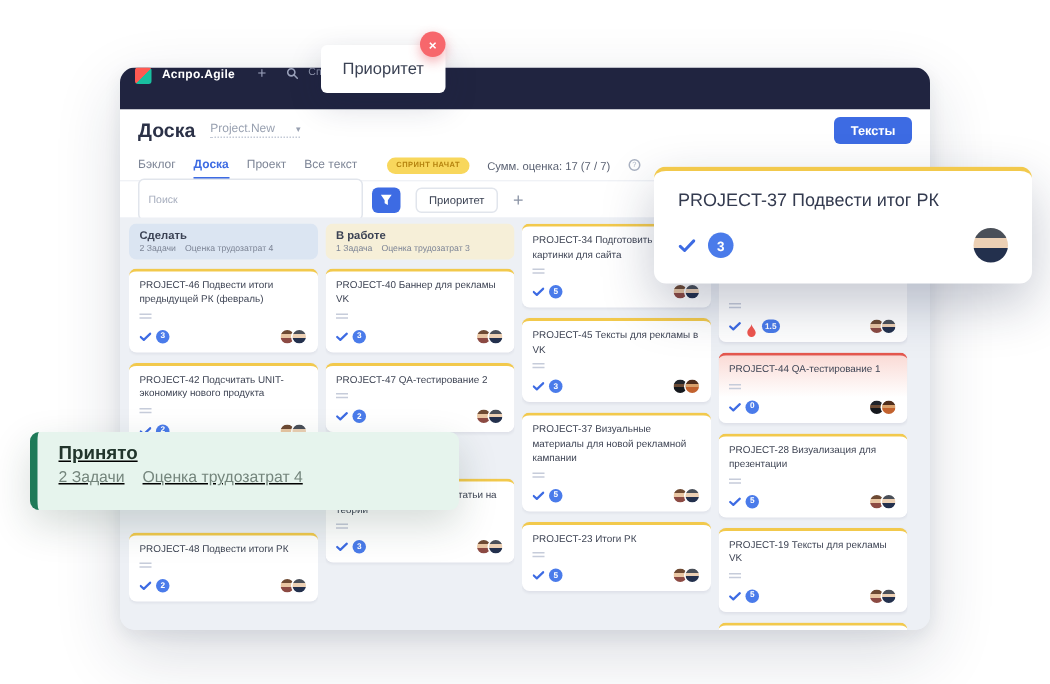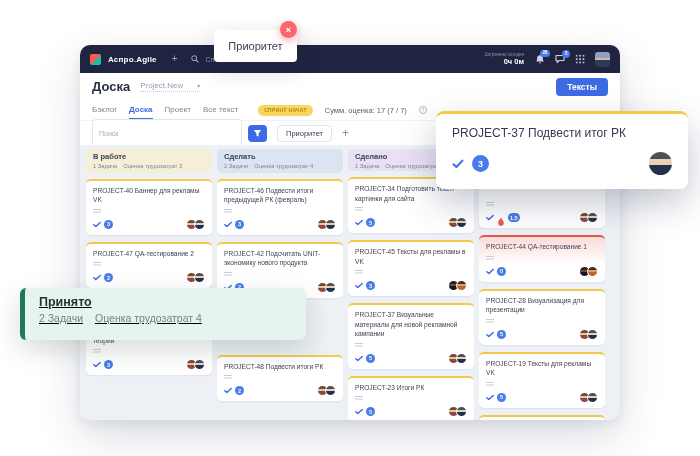--- a/index.html
+++ b/index.html
@@ -5,21 +5,21 @@
   * { margin:0; padding:0; box-sizing:border-box; }
   html,body { width:700px; height:456px; }
   body { position:relative; background:#fff; font-family:"Liberation Sans",sans-serif; overflow:hidden; }
 
   
   .window { position:absolute; left:80px; top:45px; width:540px; height:375px; border-radius:10px;
             box-shadow:0 16px 44px rgba(25,35,70,.16), 0 4px 12px rgba(25,35,70,.08);
             overflow:hidden; display:flex; flex-direction:column; background:#edf0f5; z-index:1; }
 
   
-  .nav { height:28px; background:#202440; display:flex; align-items:center; padding:0 10px; gap:7px; flex:0 0 auto; }
+  .nav { height:28px; background:#202440; display:flex; padding:0 10px; gap:7px; flex:0 0 auto; }
   .logo { width:11px; height:11px; border-radius:2px; background:linear-gradient(135deg,#ff5a52 0 52%,#19bfa0 52%); flex:0 0 auto; }
   .brand { color:#fff; font-size:8px; font-weight:bold; letter-spacing:.2px; white-space:nowrap; }
   .nav-plus { color:#9aa1ba; font-size:10px; margin-left:8px; line-height:1; }
   .nav-search { display:flex; margin-left:6px; }
   .nav-sp { color:#8d93aa; font-size:7px; }
   .nav-right { margin-left:auto; display:flex; align-items:center; gap:10px; }
   .time { text-align:right; line-height:1.25; margin-right:1px; }
   .time-label { font-size:4.5px; color:#8a90a8; }
   .time-value { font-size:7.5px; color:#fff; font-weight:bold; }
   .icon-wrap { position:relative; display:flex; }
@@ -134,41 +134,20 @@
     <span class="brand">Аспро.Agile</span>
     <span class="nav-plus">+</span>
     <span class="nav-search">
       <svg width="8" height="8" viewBox="0 0 10 10">
           <circle cx="4" cy="4" r="3" fill="none" stroke="#9aa1ba" stroke-width="1.3"></circle>
           <line x1="6.3" y1="6.3" x2="9" y2="9" stroke="#9aa1ba" stroke-width="1.3" stroke-linecap="round"></line>
         </svg>
     </span>
     <span class="nav-sp">Сп</span>
 
-    <span class="nav-right">
-      <span class="time">
-        <div class="time-label">Затрачено сегодня</div>
-        <div class="time-value">0ч 0м</div>
-      </span>
-      <span class="icon-wrap">
-        <svg width="10" height="11" viewBox="0 0 10 11">
-            <path d="M5 1.2a2.9 2.9 0 0 0-2.9 2.9v2L1.2 7.6h7.6L7.9 6.1v-2A2.9 2.9 0 0 0 5 1.2z" fill="#cfd3e2"></path>
-            <path d="M4 8.4a1 1 0 0 0 2 0z" fill="#cfd3e2"></path>
-          </svg>
-        <span class="nav-badge">28</span>
-      </span>
-      <span class="icon-wrap">
-        <svg width="10" height="10" viewBox="0 0 10 10">
-            <path d="M1 1.5h8v5H4.2L2.2 8.6V6.5H1z" fill="none" stroke="#cfd3e2" stroke-width="1.1" stroke-linejoin="round"></path>
-          </svg>
-        <span class="nav-badge">5</span>
-      </span>
-      <span class="grid-icon"></span>
-      <span class="nav-avatar"></span>
-    </span>
   </div>
 
   <div class="hdr">
     <span class="hdr-title">Доска</span>
     <span class="proj">
       <span>Project.New</span>
       <span class="chev">▾</span>
     </span>
     <button class="create-btn">Тексты</button>
   </div>
@@ -192,20 +171,82 @@
         <svg width="9" height="9" viewBox="0 0 10 10">
             <path d="M1 1h8L6.2 5v3.6L3.8 7.2V5z" fill="#fff"></path>
           </svg>
       </span>
     </button>
     <span class="chip">Приоритет</span>
     <span class="add-col">+</span>
   </div>
 
   <div class="board">
+      <div class="col col-0 acc-blue">
+    <div class="col-head">
+      <div class="col-name">Сделать</div>
+      <div class="col-meta">
+        <span>2 Задачи</span>
+        <span>Оценка трудозатрат 4</span>
+      </div>
+    </div>
+    <div class="cards">
+          <div class="card">
+    <div class="card-title">PROJECT-46 Подвести итоги предыдущей РК (февраль)</div>
+    <div class="desc-icon"></div>
+    <div class="card-foot">
+      <span class="chk" style="display:flex;">
+        <svg width="8" height="7" viewBox="0 0 10 8">
+                  <path d="M1 4.2 3.6 6.6 9 1.4" fill="none" stroke="#3d6be3" stroke-width="1.8" stroke-linecap="round" stroke-linejoin="round"></path>
+                </svg>
+      </span>
+
+      <span class="pts">3</span>
+      <span class="avs">
+                <span class="av av-woman"></span>
+                <span class="av av-man"></span>
+              </span>
+    </div>
+  </div>
+          <div class="card">
+    <div class="card-title">PROJECT-42 Подсчитать UNIT-экономику нового продукта</div>
+    <div class="desc-icon"></div>
+    <div class="card-foot">
+      <span class="chk" style="display:flex;">
+        <svg width="8" height="7" viewBox="0 0 10 8">
+                  <path d="M1 4.2 3.6 6.6 9 1.4" fill="none" stroke="#3d6be3" stroke-width="1.8" stroke-linecap="round" stroke-linejoin="round"></path>
+                </svg>
+      </span>
+
+      <span class="pts">2</span>
+      <span class="avs">
+                <span class="av av-woman"></span>
+                <span class="av av-man"></span>
+              </span>
+    </div>
+  </div>
+          <div class="card">
+    <div class="card-title">PROJECT-48 Подвести итоги РК</div>
+    <div class="desc-icon"></div>
+    <div class="card-foot">
+      <span class="chk" style="display:flex;">
+        <svg width="8" height="7" viewBox="0 0 10 8">
+                  <path d="M1 4.2 3.6 6.6 9 1.4" fill="none" stroke="#3d6be3" stroke-width="1.8" stroke-linecap="round" stroke-linejoin="round"></path>
+                </svg>
+      </span>
+
+      <span class="pts">2</span>
+      <span class="avs">
+                <span class="av av-woman"></span>
+                <span class="av av-man"></span>
+              </span>
+    </div>
+  </div>
+        </div>
+  </div>
       <div class="col col-1 acc-yellow">
     <div class="col-head">
       <div class="col-name">В работе</div>
       <div class="col-meta">
         <span>1 Задача</span>
         <span>Оценка трудозатрат 3</span>
       </div>
     </div>
     <div class="cards">
           <div class="card">
@@ -254,90 +295,21 @@
 
       <span class="pts">3</span>
       <span class="avs">
                 <span class="av av-woman"></span>
                 <span class="av av-man"></span>
               </span>
     </div>
   </div>
         </div>
   </div>
-      <div class="col col-0 acc-blue">
-    <div class="col-head">
-      <div class="col-name">Сделать</div>
-      <div class="col-meta">
-        <span>2 Задачи</span>
-        <span>Оценка трудозатрат 4</span>
-      </div>
-    </div>
-    <div class="cards">
-          <div class="card">
-    <div class="card-title">PROJECT-46 Подвести итоги предыдущей РК (февраль)</div>
-    <div class="desc-icon"></div>
-    <div class="card-foot">
-      <span class="chk" style="display:flex;">
-        <svg width="8" height="7" viewBox="0 0 10 8">
-                  <path d="M1 4.2 3.6 6.6 9 1.4" fill="none" stroke="#3d6be3" stroke-width="1.8" stroke-linecap="round" stroke-linejoin="round"></path>
-                </svg>
-      </span>
-
-      <span class="pts">3</span>
-      <span class="avs">
-                <span class="av av-woman"></span>
-                <span class="av av-man"></span>
-              </span>
-    </div>
-  </div>
-          <div class="card">
-    <div class="card-title">PROJECT-42 Подсчитать UNIT-экономику нового продукта</div>
-    <div class="desc-icon"></div>
-    <div class="card-foot">
-      <span class="chk" style="display:flex;">
-        <svg width="8" height="7" viewBox="0 0 10 8">
-                  <path d="M1 4.2 3.6 6.6 9 1.4" fill="none" stroke="#3d6be3" stroke-width="1.8" stroke-linecap="round" stroke-linejoin="round"></path>
-                </svg>
-      </span>
-
-      <span class="pts">2</span>
-      <span class="avs">
-                <span class="av av-woman"></span>
-                <span class="av av-man"></span>
-              </span>
-    </div>
-  </div>
-          <div class="card">
-    <div class="card-title">PROJECT-48 Подвести итоги РК</div>
-    <div class="desc-icon"></div>
-    <div class="card-foot">
-      <span class="chk" style="display:flex;">
-        <svg width="8" height="7" viewBox="0 0 10 8">
-                  <path d="M1 4.2 3.6 6.6 9 1.4" fill="none" stroke="#3d6be3" stroke-width="1.8" stroke-linecap="round" stroke-linejoin="round"></path>
-                </svg>
-      </span>
-
-      <span class="pts">2</span>
-      <span class="avs">
-                <span class="av av-woman"></span>
-                <span class="av av-man"></span>
-              </span>
-    </div>
-  </div>
-        </div>
-  </div>
       <div class="col col-2 acc-purple">
-    <div class="col-head">
-      <div class="col-name">Сделано</div>
-      <div class="col-meta">
-        <span>1 Задача</span>
-        <span>Оценка трудозатрат 5</span>
-      </div>
-    </div>
     <div class="cards">
           <div class="card">
     <div class="card-title">PROJECT-34 Подготовить текст/картинки для сайта</div>
     <div class="desc-icon"></div>
     <div class="card-foot">
       <span class="chk" style="display:flex;">
         <svg width="8" height="7" viewBox="0 0 10 8">
                   <path d="M1 4.2 3.6 6.6 9 1.4" fill="none" stroke="#3d6be3" stroke-width="1.8" stroke-linecap="round" stroke-linejoin="round"></path>
                 </svg>
       </span>

